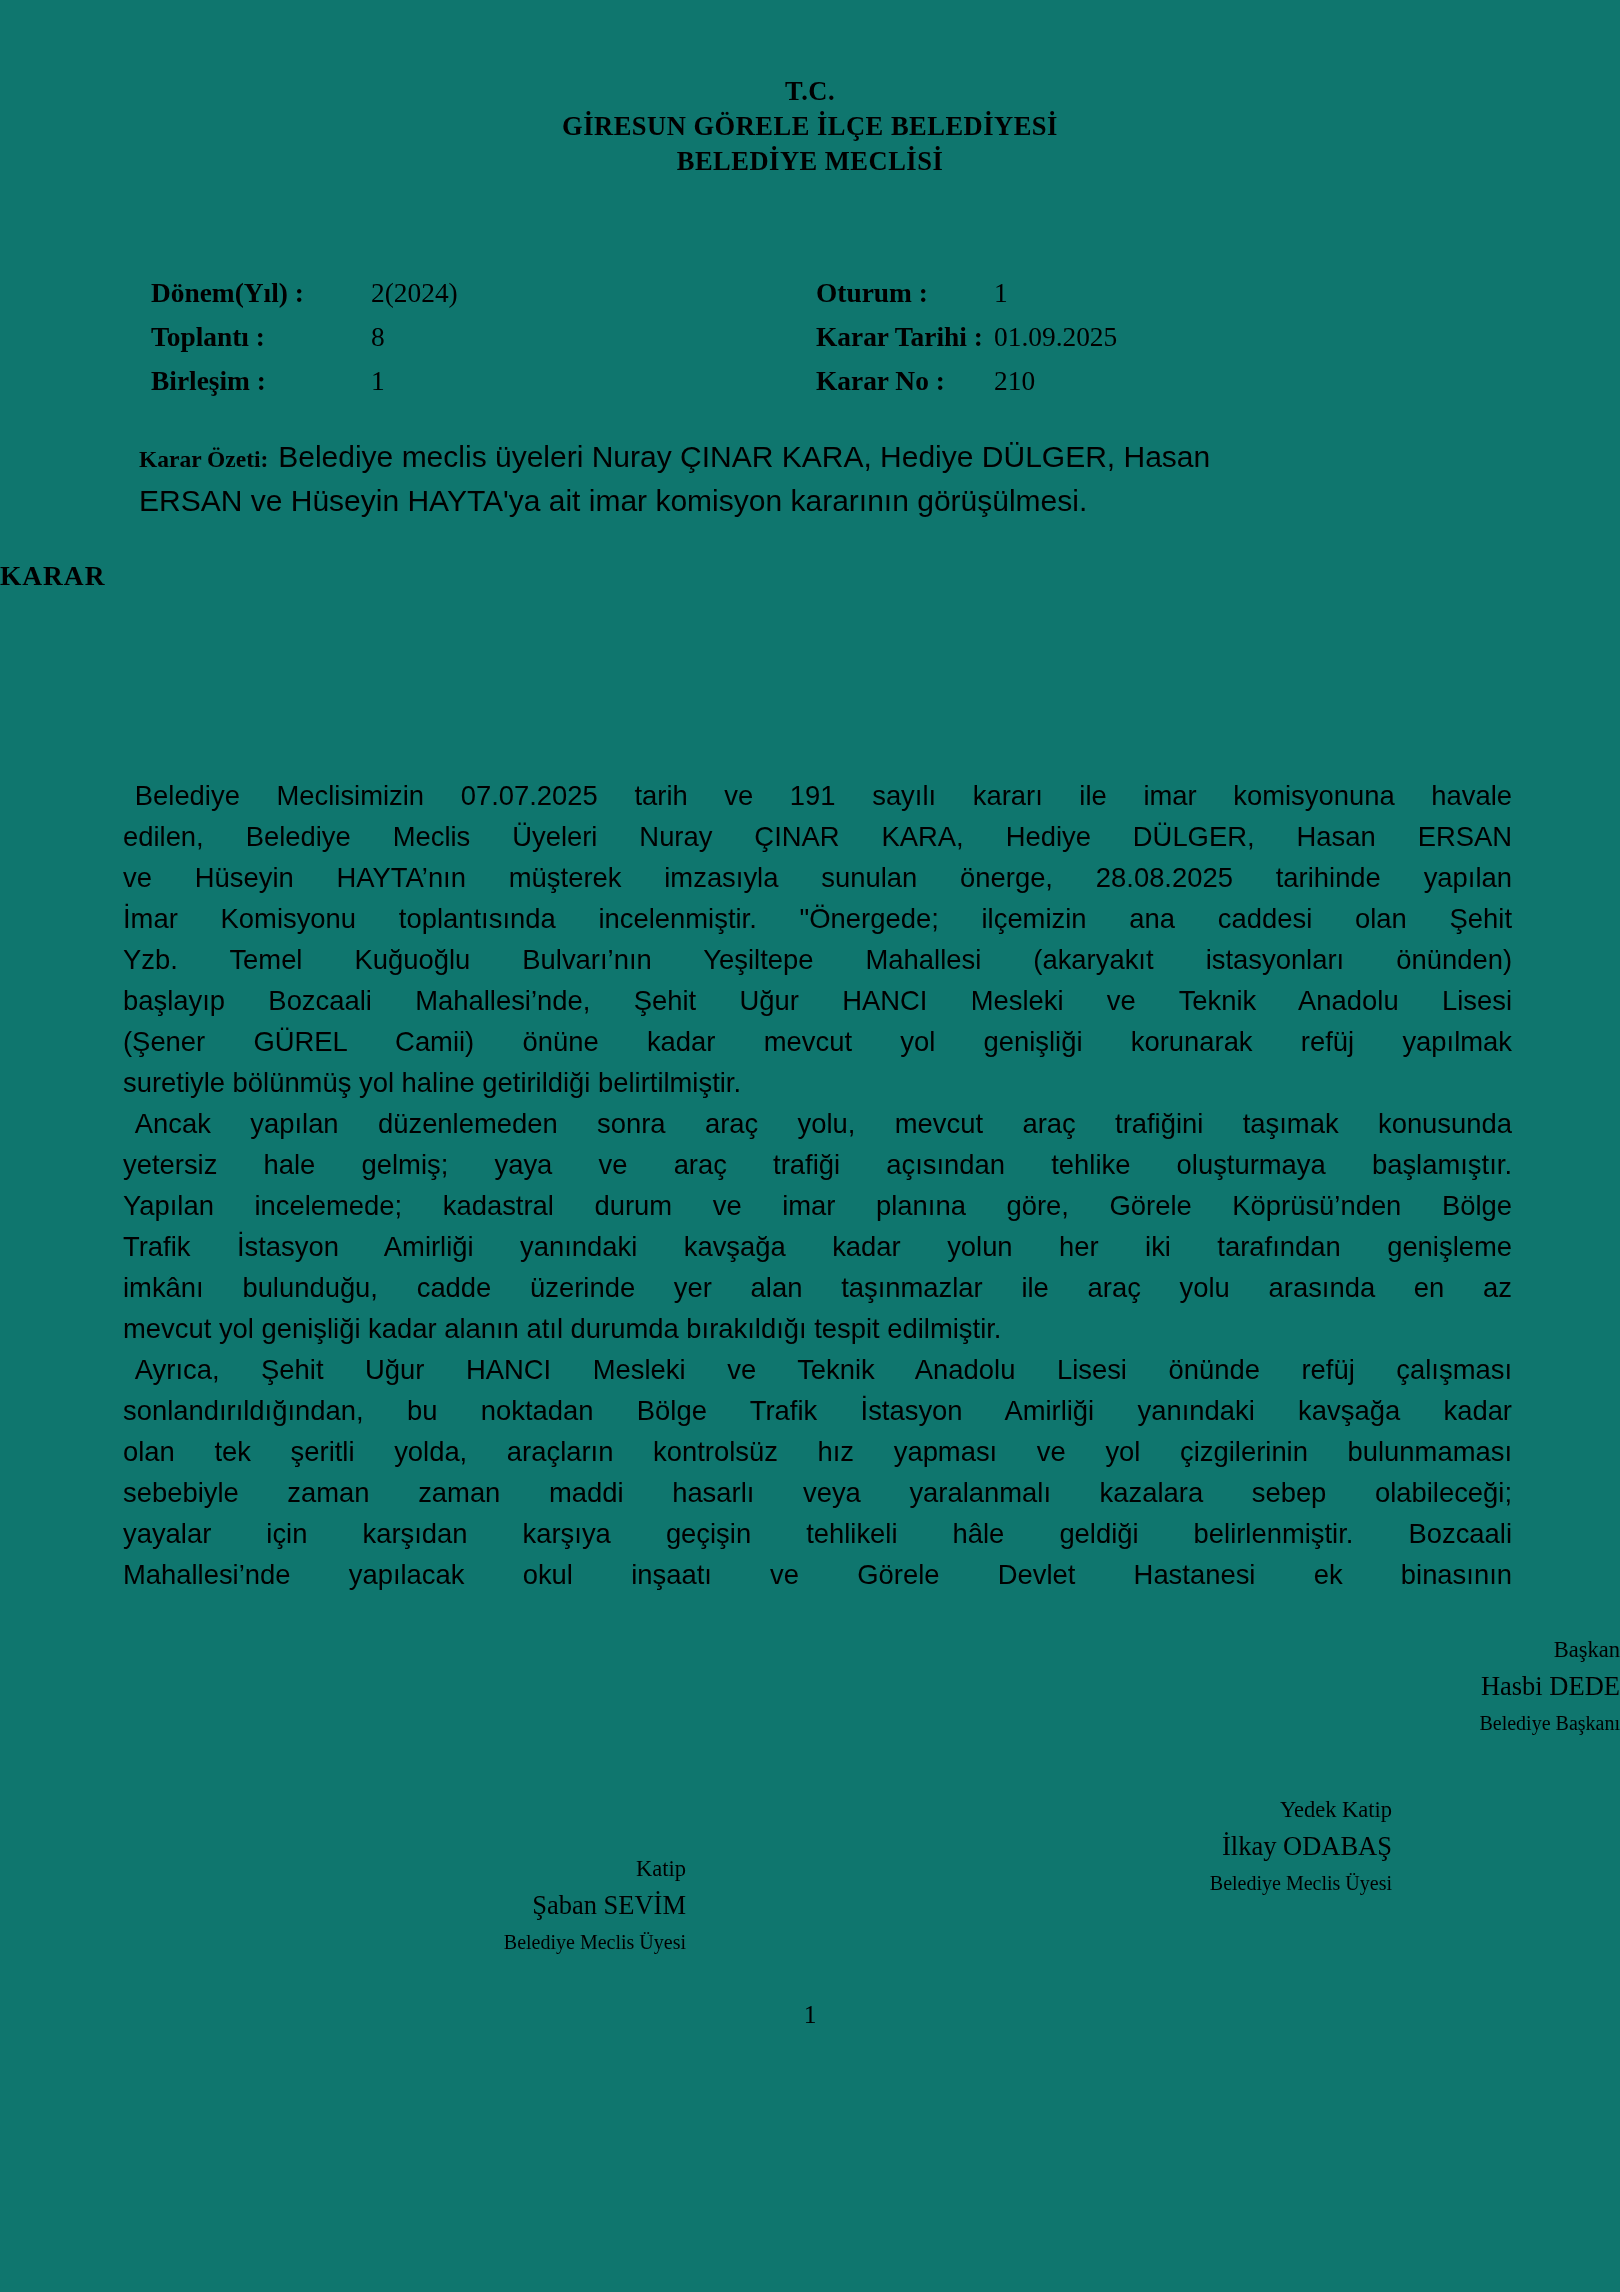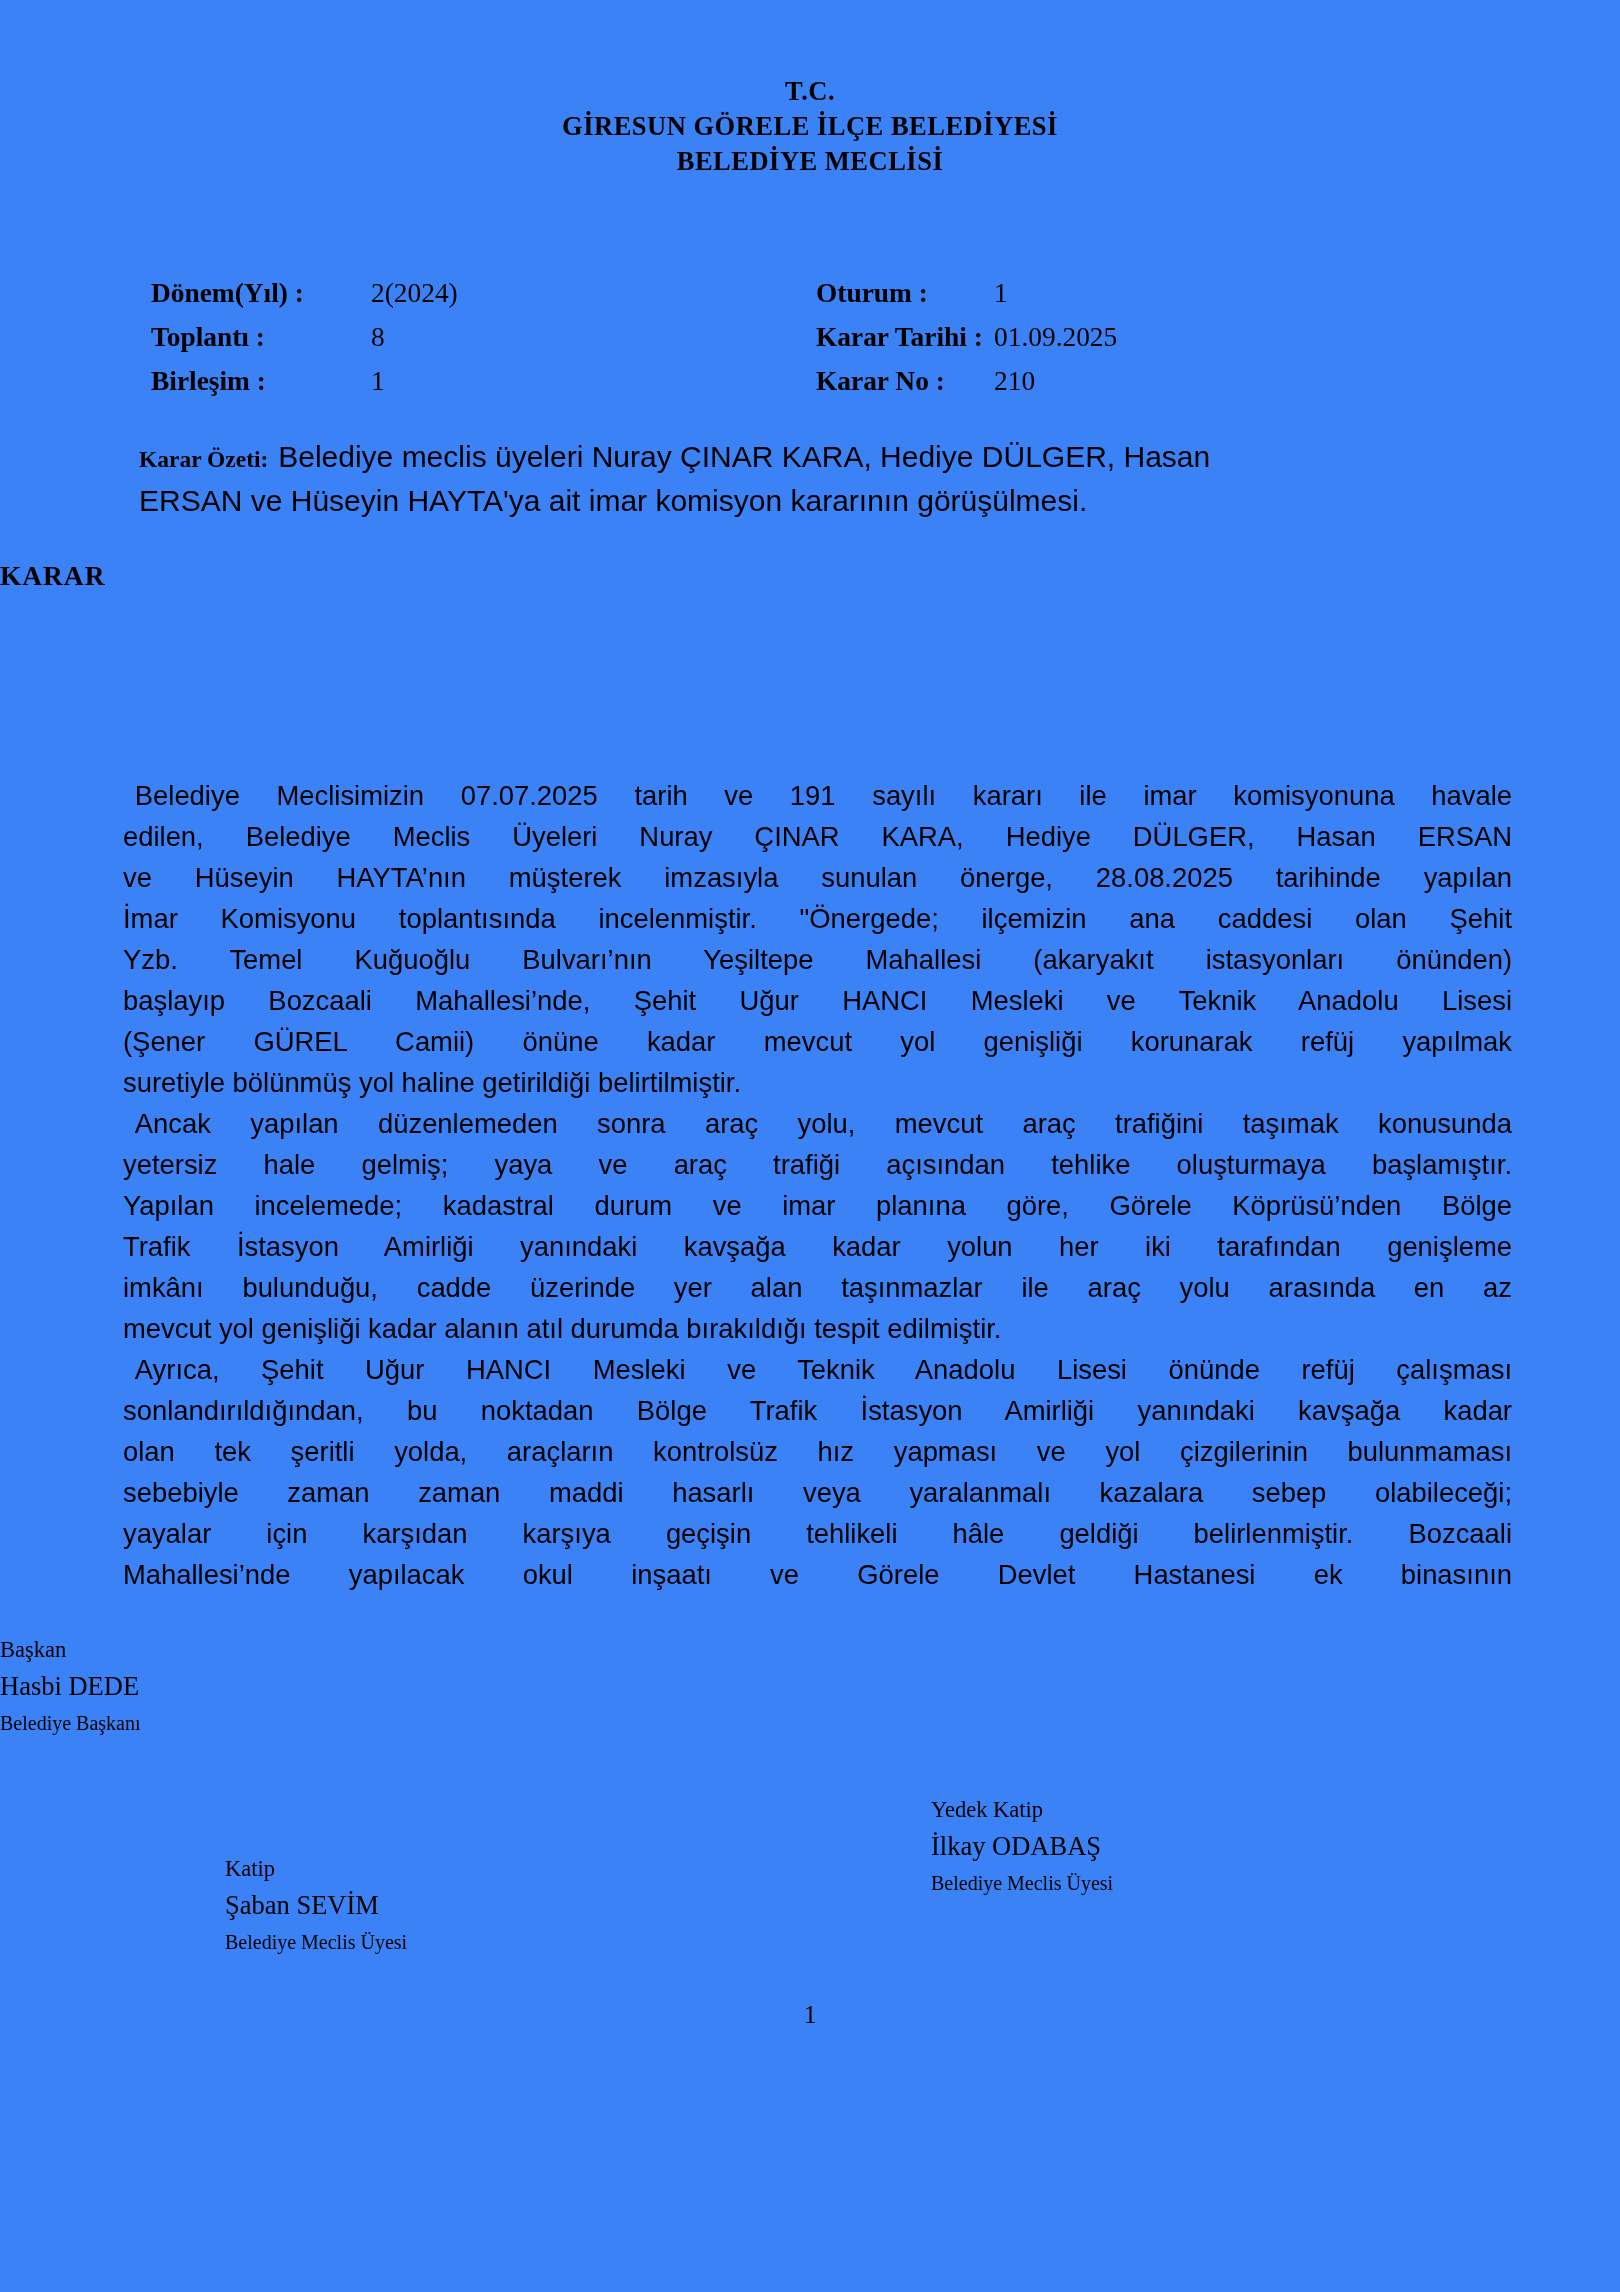--- a/index.html
+++ b/index.html
@@ -1,20 +1,20 @@
 <!DOCTYPE html>
 <html lang="tr"><head>
 <meta charset="utf-8">
 <style>
   html, body { margin: 0; padding: 0; background: #ffffff; }
   .page {
     position: relative;
     width: 1620px;
     height: 2293px;
-    background: #3b82f6;
+    background: #0f766e;
     color: #000000;
     overflow: hidden;
     font-family: "Liberation Serif", serif;
   }
 
   
   .doc-header {
     position: absolute;
     top: 74px; left: 0; width: 100%;
     text-align: center;
@@ -83,21 +83,21 @@
     text-align: justify;
     text-align-last: justify;
     overflow: hidden;
   }
   .body-line.para-end { text-align-last: left; }
   .body-line.indent { padding-left: 11.8px; }
 
   
   .sig-block {
     position: absolute;
-    text-align: left;
+    text-align: right;
     font-family: "Liberation Serif", serif;
     line-height: 37px;
   }
   .sig-chairman { top: 1631px; left: 0; width: 100%; }
   .sig-clerk    { top: 1850px; left: 225px; width: 461px; }
   .sig-deputy   { top: 1791px; left: 931px; width: 461px; }
   .sig-role  { font-size: 22.5px; }
   .sig-name  { font-size: 26.5px; }
   .sig-title { font-size: 20px; }
 

